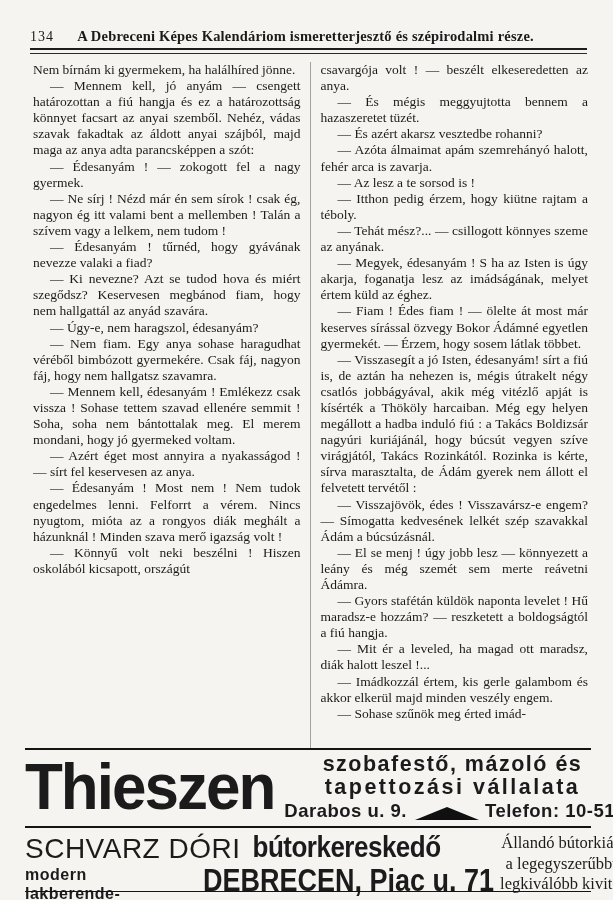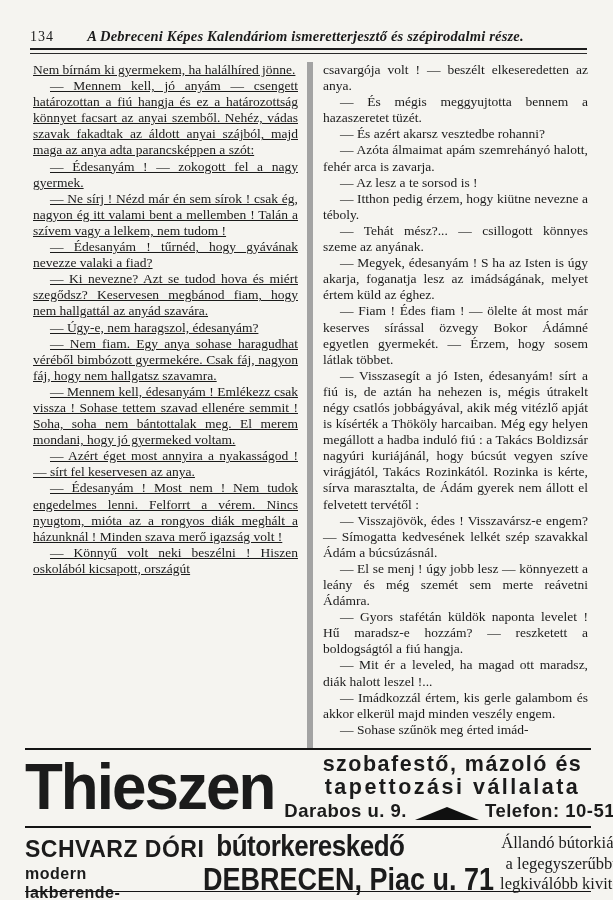--- a/index.html
+++ b/index.html
@@ -21,21 +21,21 @@
     position: absolute; top: 28px; left: 30px; right: 26px;
   }
   .header-row {
     display: flex; align-items: baseline;
   }
   .page-number {
     font-size: 14px; letter-spacing: 1px; 
   }
   .running-title {
     flex: 1; text-align: center;
-    font-style: italic; font-weight: bold; font-size: 14.5px;
+    font-weight: bold; font-size: 14.5px;
     letter-spacing: 0.2px;
     padding-right: 30px;
   }
   .header-rule {
     margin-top: 3px;
     border-top: 2.5px solid #1d1d1d;
     border-bottom: 1px solid #2a2a2a;
     height: 3px;
   }
 
@@ -45,21 +45,21 @@
     display: flex;
     overflow: hidden;
   }
   .col {
     width: 50%;
     text-align: justify;
     font-size: 13.5px;
     line-height: 16.1px;
     overflow: hidden;
   }
-  .col-left  { padding-right: 9px; border-right: 6px solid #a3a3a3; text-decoration: underline; }
+  .col-left  { padding-right: 9px; border-right: 1px solid #a3a3a3; }
   .col-right { padding-left: 10px; }
   .col p { margin: 0; text-indent: 17px; }
   .col p:first-child { text-indent: 0; }
 
   
   .ads {
     position: absolute; left: 25px; right: 22px; top: 748px;
   }
   .ad-rule      { border-top: 2.5px solid #141414; }
 
@@ -98,21 +98,21 @@
   .ad2 {
     display: flex; align-items: stretch;
     padding: 5px 0 4px 0;
     font-family: "Liberation Sans", sans-serif;
   }
   .ad2-left { flex: 1; }
   .ad2-toprow {
     display: flex; align-items: baseline; white-space: nowrap;
   }
   .ad2-name {
-    font-size: 23px; font-weight: bold; letter-spacing: 0.5px;
+    font-size: 28px; font-weight: normal; letter-spacing: 0.5px;
   }
   .ad2-trade {
     font-size: 26px; font-weight: bold; letter-spacing: -0.5px;
     margin-left: 12px; transform: scaleY(1.15); transform-origin: bottom;
   }
   .ad2-bottomrow {
     display: flex; align-items: flex-start; margin-top: 1px;
   }
   .ad2-tagline {
     font-size: 16px; font-weight: bold; line-height: 1.15;
@@ -162,21 +162,21 @@
       <p>— Azért éget most annyira a nyakasságod ! — sírt fel keservesen az anya.</p>
       <p>— Édesanyám ! Most nem ! Nem tudok engedelmes lenni. Felforrt a vérem. Nincs nyugtom, mióta az a rongyos diák meghált a házunknál ! Minden szava merő igazság volt !</p>
       <p>— Könnyű volt neki beszélni ! Hiszen oskolából kicsapott, országút</p>
     </div>
     <div class="col col-right">
       <p>csavargója volt ! — beszélt elkeseredetten az anya.</p>
       <p>— És mégis meggyujtotta bennem a hazaszeretet tüzét.</p>
       <p>— És azért akarsz vesztedbe rohanni?</p>
       <p>— Azóta álmaimat apám szemrehányó halott, fehér arca is zavarja.</p>
       <p>— Az lesz a te sorsod is !</p>
-      <p>— Itthon pedig érzem, hogy kiütne nevezne a téboly.</p>
+      <p>— Itthon pedig érzem, hogy kiütne rajtam a téboly.</p>
       <p>— Tehát mész?... — csillogott könnyes szeme az anyának.</p>
       <p>— Megyek, édesanyám ! S ha az Isten is úgy akarja, foganatja lesz az imádságának, melyet értem küld az éghez.</p>
       <p>— Fiam ! Édes fiam ! — ölelte át most már keserves sírással özvegy Bokor Ádámné egyetlen gyermekét. — Érzem, hogy sosem látlak többet.</p>
       <p>— Visszasegít a jó Isten, édesanyám! sírt a fiú is, de aztán ha nehezen is, mégis útrakelt négy csatlós jobbágyával, akik még vitézlő apját is kísérték a Thököly harcaiban. Még egy helyen megállott a hadba induló fiú : a Takács Boldizsár nagyúri kuriájánál, hogy búcsút vegyen szíve virágjától, Takács Rozinkától. Rozinka is kérte, sírva marasztalta, de Ádám gyerek nem állott el felvetett tervétől :</p>
       <p>— Visszajövök, édes ! Visszavársz-e engem? — Símogatta kedvesének lelkét szép szavakkal Ádám a búcsúzásnál.</p>
       <p>— El se menj ! úgy jobb lesz — könnyezett a leány és még szemét sem merte reávetni Ádámra.</p>
       <p>— Gyors stafétán küldök naponta levelet ! Hű maradsz-e hozzám? — reszketett a boldogságtól a fiú hangja.</p>
       <p>— Mit ér a leveled, ha magad ott maradsz, diák halott leszel !...</p>
       <p>— Imádkozzál értem, kis gerle galambom és akkor elkerül majd minden veszély engem.</p>
       <p>— Sohase szűnök meg érted imád-</p>

